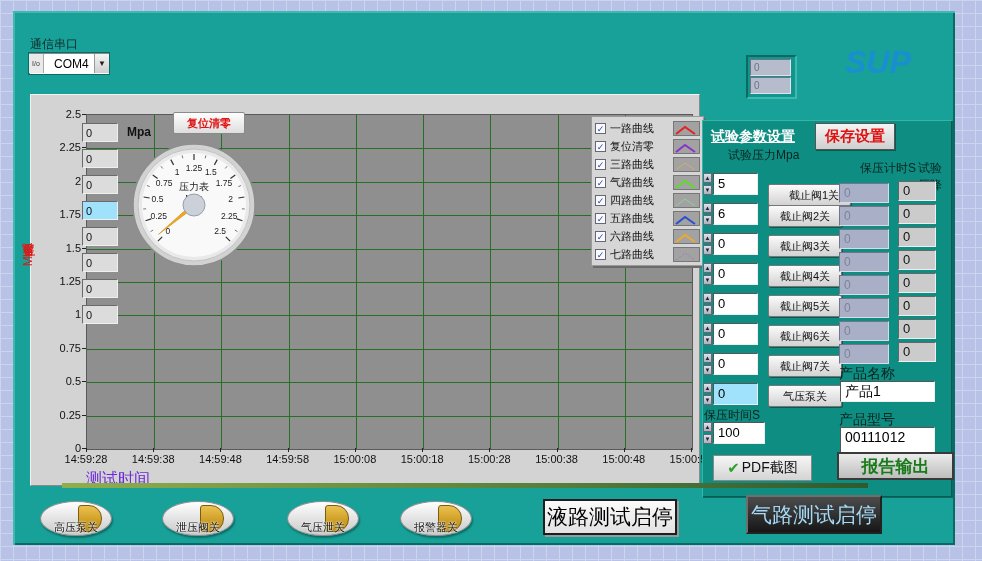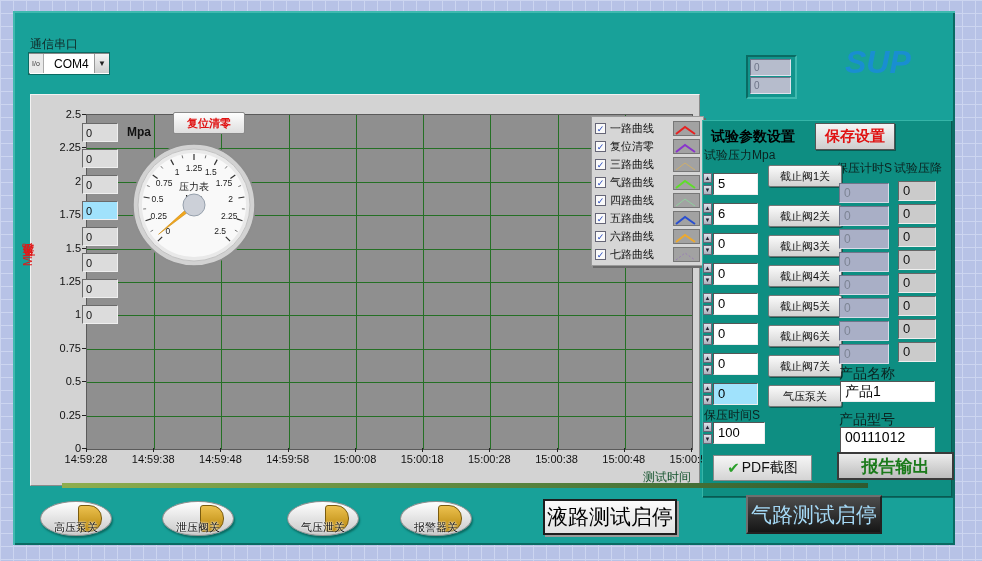--- a/index.html
+++ b/index.html
@@ -31,45 +31,45 @@
   
   #chart-frame{left:30px;top:94px;width:670px;height:392px;background:#d3d3d3;
     border:1px solid;border-color:#f2f2f2 #8a8a8a #8a8a8a #f2f2f2;box-sizing:border-box;}
   #plot-area{left:55px;top:19px;width:605px;height:334px;background:#8f8f8f;border:1px solid #5a5a5a;box-sizing:content-box;}
   .hline{position:absolute;left:0;right:0;height:1px;background:#257025;}
   .vline{position:absolute;top:0;bottom:0;width:1px;background:#257025;}
   .ytick{position:absolute;left:4px;width:46px;text-align:right;font-size:11px;color:#111;}
   .ydash{position:absolute;left:51px;width:4px;height:1px;background:#222;}
   .xtick{position:absolute;width:66px;text-align:center;font-size:11px;color:#111;top:358px;}
   .xdash{position:absolute;width:1px;height:4px;background:#222;top:353px;}
-  #x-axis-label{left:55px;top:374px;width:605px;text-align:right;font-size:12px;color:#14532d;}
+  #x-axis-label{left:55px;top:374px;width:605px;text-align:left;font-size:16px;color:#6d28d9;}
   #y-axis-label{left:20px;top:243px;writing-mode:vertical-rl;transform:rotate(180deg);font-size:12px;color:#e01818;}
   .overlay-box{position:absolute;left:51px;width:36px;height:19px;background:#dcdcdc;border:1px solid;
     border-color:#6a6a6a #efefef #efefef #6a6a6a;font-size:11px;color:#111;line-height:18px;padding-left:3px;box-sizing:border-box;}
   .overlay-box.hl{background:#a0e2fc;}
   #chart-unit{left:96px;top:30px;font-size:12px;font-weight:bold;color:#111;}
   #reset-button{left:142px;top:17px;width:70px;height:20px;background:linear-gradient(#fefefe,#dedede);
     border:1px solid #8a8a8a;border-radius:2px;color:#e01212;font-size:11px;font-weight:bold;
     display:flex;align-items:center;justify-content:center;}
   #gauge-wrap{left:100px;top:47px;width:126px;height:126px;}
   #legend-box{left:560px;top:21px;width:105px;background:#d6d6d6;border:1px solid #9a9a9a;
     box-shadow:2px 2px 0 #6b6b6b;padding:2px 3px;}
   .legend-row{display:flex;align-items:center;height:18px;}
   .legend-check{width:11px;height:11px;background:#fafafa;border:1px solid #667;font-size:9px;line-height:10px;
     text-align:center;color:#2244bb;margin-right:4px;box-sizing:border-box;}
   .legend-label{flex:1;font-size:11px;color:#111;}
   .legend-swatch{width:25px;height:13px;background:#a2a2a2;border:1px solid #777;}
   
   #settings-panel{left:702px;top:120px;width:250px;height:377px;background:#0e8e82;
     box-shadow:inset 1px 1px 0 #35b5a8, inset -1px -1px 0 #085a52, 1px 1px 0 #0a6b63;}
-  #panel-title{left:9px;top:8px;font-size:14px;font-weight:bold;color:#000000;}
+  #panel-title{left:9px;top:8px;font-size:14px;font-weight:bold;color:#ffffff;text-decoration:underline;}
   #save-button{left:113px;top:3px;width:78px;height:25px;background:linear-gradient(#f4f4f4,#cfcfcf);
     border:1px solid #555;box-shadow:1px 1px 0 #0a5a52;color:#e01212;font-size:15px;font-weight:bold;
     display:flex;align-items:center;justify-content:center;}
-  .col-header{position:absolute;font-size:12px;color:#0b2320;}
+  .col-header{position:absolute;font-size:12px;color:#0b2320;padding-left:24px;}
   .spin{position:absolute;width:9px;height:22px;display:flex;flex-direction:column;justify-content:space-between;}
   .sp-btn{width:9px;height:10px;background:linear-gradient(#dfe3ea,#aab0bc);border:1px solid #667;
     font-size:6px;line-height:8px;text-align:center;color:#223;box-sizing:border-box;}
   .num-input{position:absolute;background:#fff;border:1px solid;border-color:#555 #eee #eee #555;
     font-size:13px;color:#000;padding-left:4px;line-height:20px;box-sizing:border-box;}
   .num-input.hl{background:#a0e2fc;}
   .valve-btn{position:absolute;width:72px;height:20px;background:linear-gradient(#fbfbfb,#d2d2d2);
     border:1px solid #777;border-radius:2px;box-shadow:1px 1px 0 #0a5a52;font-size:11px;color:#111;
     display:flex;align-items:center;justify-content:center;}
   .timer-box{position:absolute;width:50px;height:20px;background:#a9afc6;border:1px solid;
@@ -309,21 +309,21 @@
     <div id="save-button" class="abs">保存设置</div>
     <div class="col-header" style="left:2px;top:27px;">试验压力Mpa</div>
     <div class="col-header" style="left:134px;top:40px;">保压计时S</div>
     <div class="col-header" style="left:192px;top:40px;">试验压降</div>
     <div id="rows-wrap">
         <div class="spin" style="left: 1px; top: 53px;">
           <div class="sp-btn">▲</div>
           <div class="sp-btn">▼</div>
         </div>
         <div class="num-input" style="left: 11px; top: 53px; width: 45px; height: 22px;">5</div>
-        <div class="valve-btn" style="top: 45px; left: 66px;">截止阀1关</div>
+        <div class="valve-btn" style="top: 64px; left: 66px; padding-left: 9px;">截止阀1关</div>
         <div class="timer-box" style="left: 137px; top: 63px;">0</div>
         <div class="drop-box" style="left: 196px; top: 61px;">0</div>
         <div class="spin" style="left: 1px; top: 83px;">
           <div class="sp-btn">▲</div>
           <div class="sp-btn">▼</div>
         </div>
         <div class="num-input" style="left: 11px; top: 83px; width: 45px; height: 22px;">6</div>
         <div class="valve-btn" style="top: 85px; left: 66px;">截止阀2关</div>
         <div class="timer-box" style="left: 137px; top: 86px;">0</div>
         <div class="drop-box" style="left: 196px; top: 84px;">0</div>

